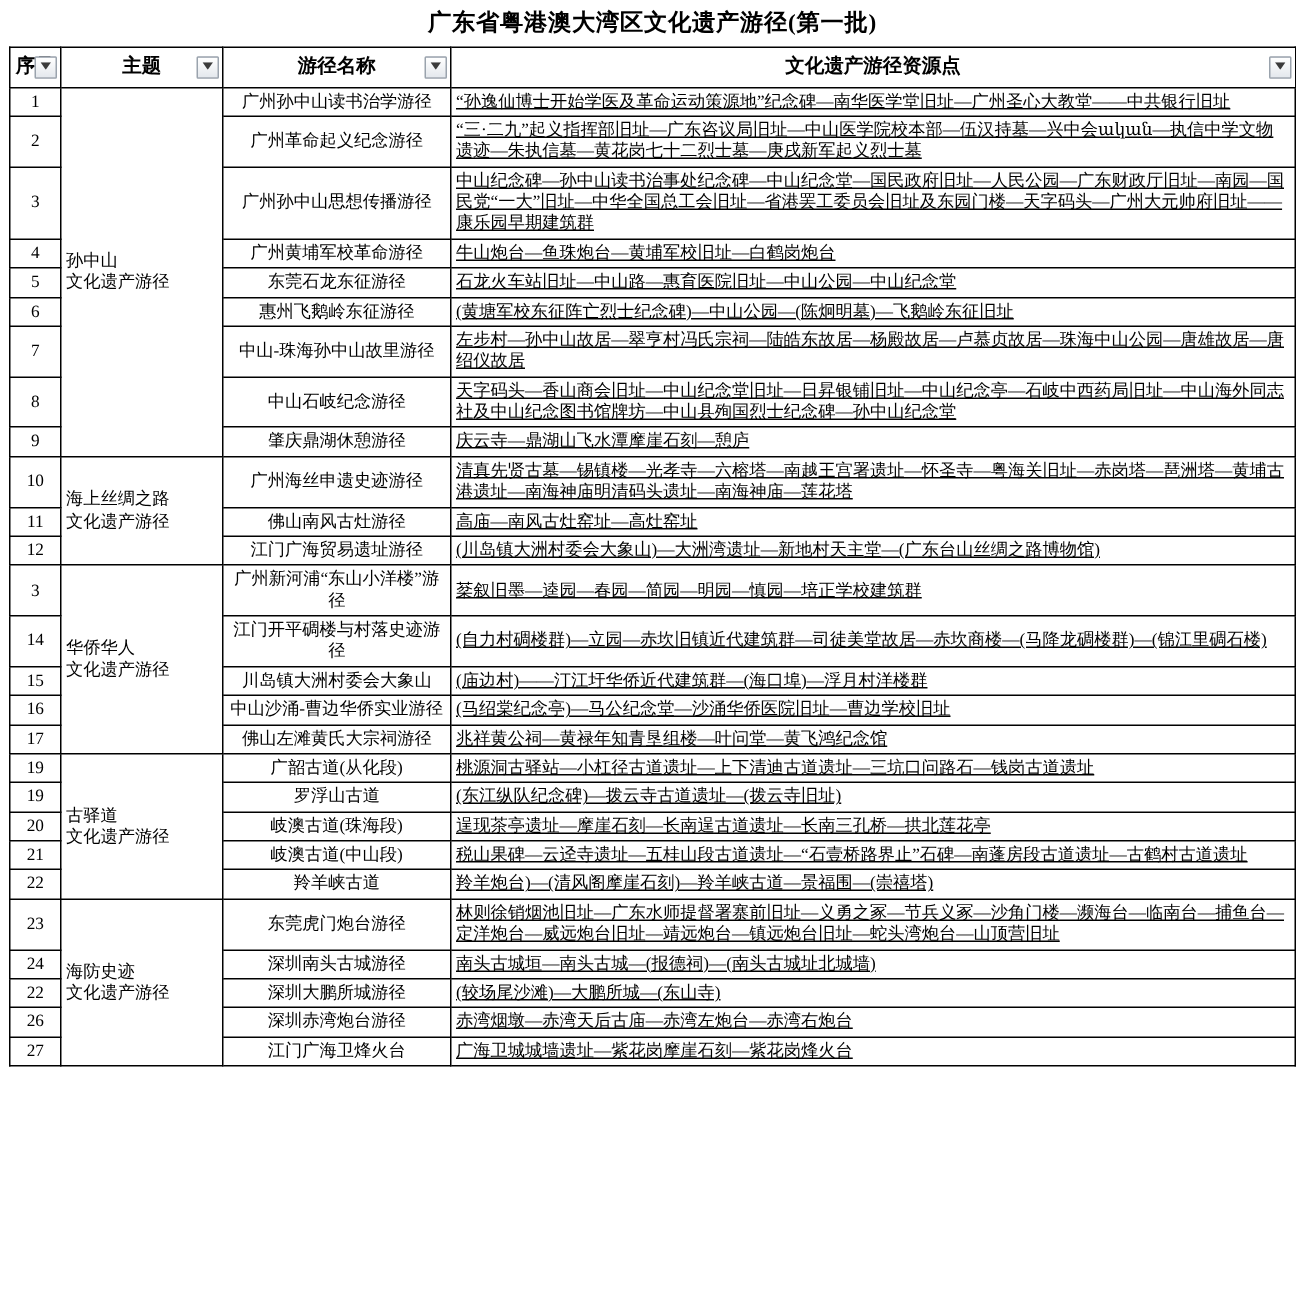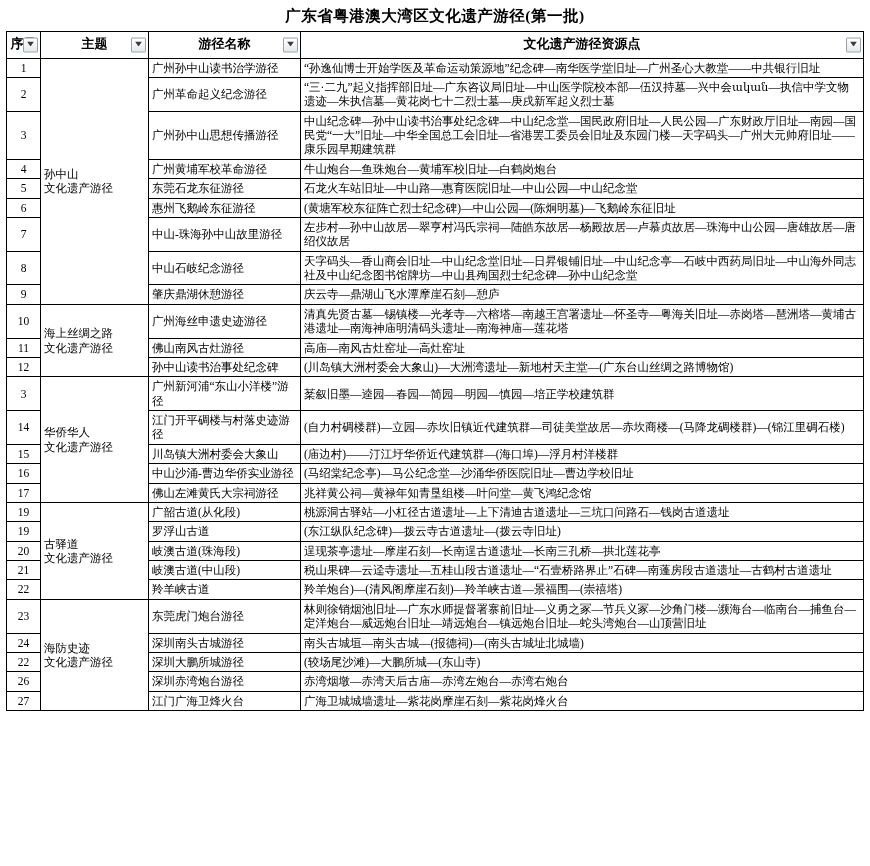--- a/index.html
+++ b/index.html
@@ -60,22 +60,22 @@
     border-radius: 1px;
     display: inline-block;
   }
   .filter-btn svg { display: block; margin: 3px auto 0 auto; }
   .c-seq { width: 34px; text-align: center; }
   .c-theme { width: 108px; text-align: center; }
   .c-name { width: 152px; text-align: center; }
   .c-res { width: auto; text-align: left; }
   td.seq { text-align: center; font-size: 11.5px; }
   td.theme { text-align: left; line-height: 1.3; }
-  td.name { text-align: left; line-height: 1.3; }
-  td.res { text-align: left; line-height: 1.3; padding-left: 4px; padding-right: 4px; }
+  td.name { text-align: center; line-height: 1.3; }
+  td.res { text-align: left; line-height: 1.3; padding-left: 4px; padding-right: 4px; text-decoration: underline; }
 </style>
 </head>
 <body>
 
 <div class="page">
 
   <div class="doc-title">广东省粤港澳大湾区文化遗产游径(第一批)</div>
 
   <table class="grid">
     <colgroup>
@@ -173,21 +173,21 @@
           <td class="name">广州海丝申遗史迹游径</td>
           <td class="res">清真先贤古墓—锡镇楼—光孝寺—六榕塔—南越王宫署遗址—怀圣寺—粤海关旧址—赤岗塔—琶洲塔—黄埔古港遗址—南海神庙明清码头遗址—南海神庙—莲花塔</td>
         </tr>
         <tr>
           <td class="seq">11</td>
           <td class="name">佛山南风古灶游径</td>
           <td class="res">高庙—南风古灶窑址—高灶窑址</td>
         </tr>
         <tr>
           <td class="seq">12</td>
-          <td class="name">孙中山读书治事处纪念碑</td>
+          <td class="name">江门广海贸易遗址游径</td>
           <td class="res">(川岛镇大洲村委会大象山)—大洲湾遗址—新地村天主堂—(广东台山丝绸之路博物馆)</td>
         </tr>
         <tr>
           <td class="seq">3</td>
           <td class="theme" rowspan="5">华侨华人<br>文化遗产游径</td>
           <td class="name">广州新河浦“东山小洋楼”游径</td>
           <td class="res">棻叙旧墨—逵园—春园—简园—明园—慎园—培正学校建筑群</td>
         </tr>
         <tr>
           <td class="seq">14</td>

